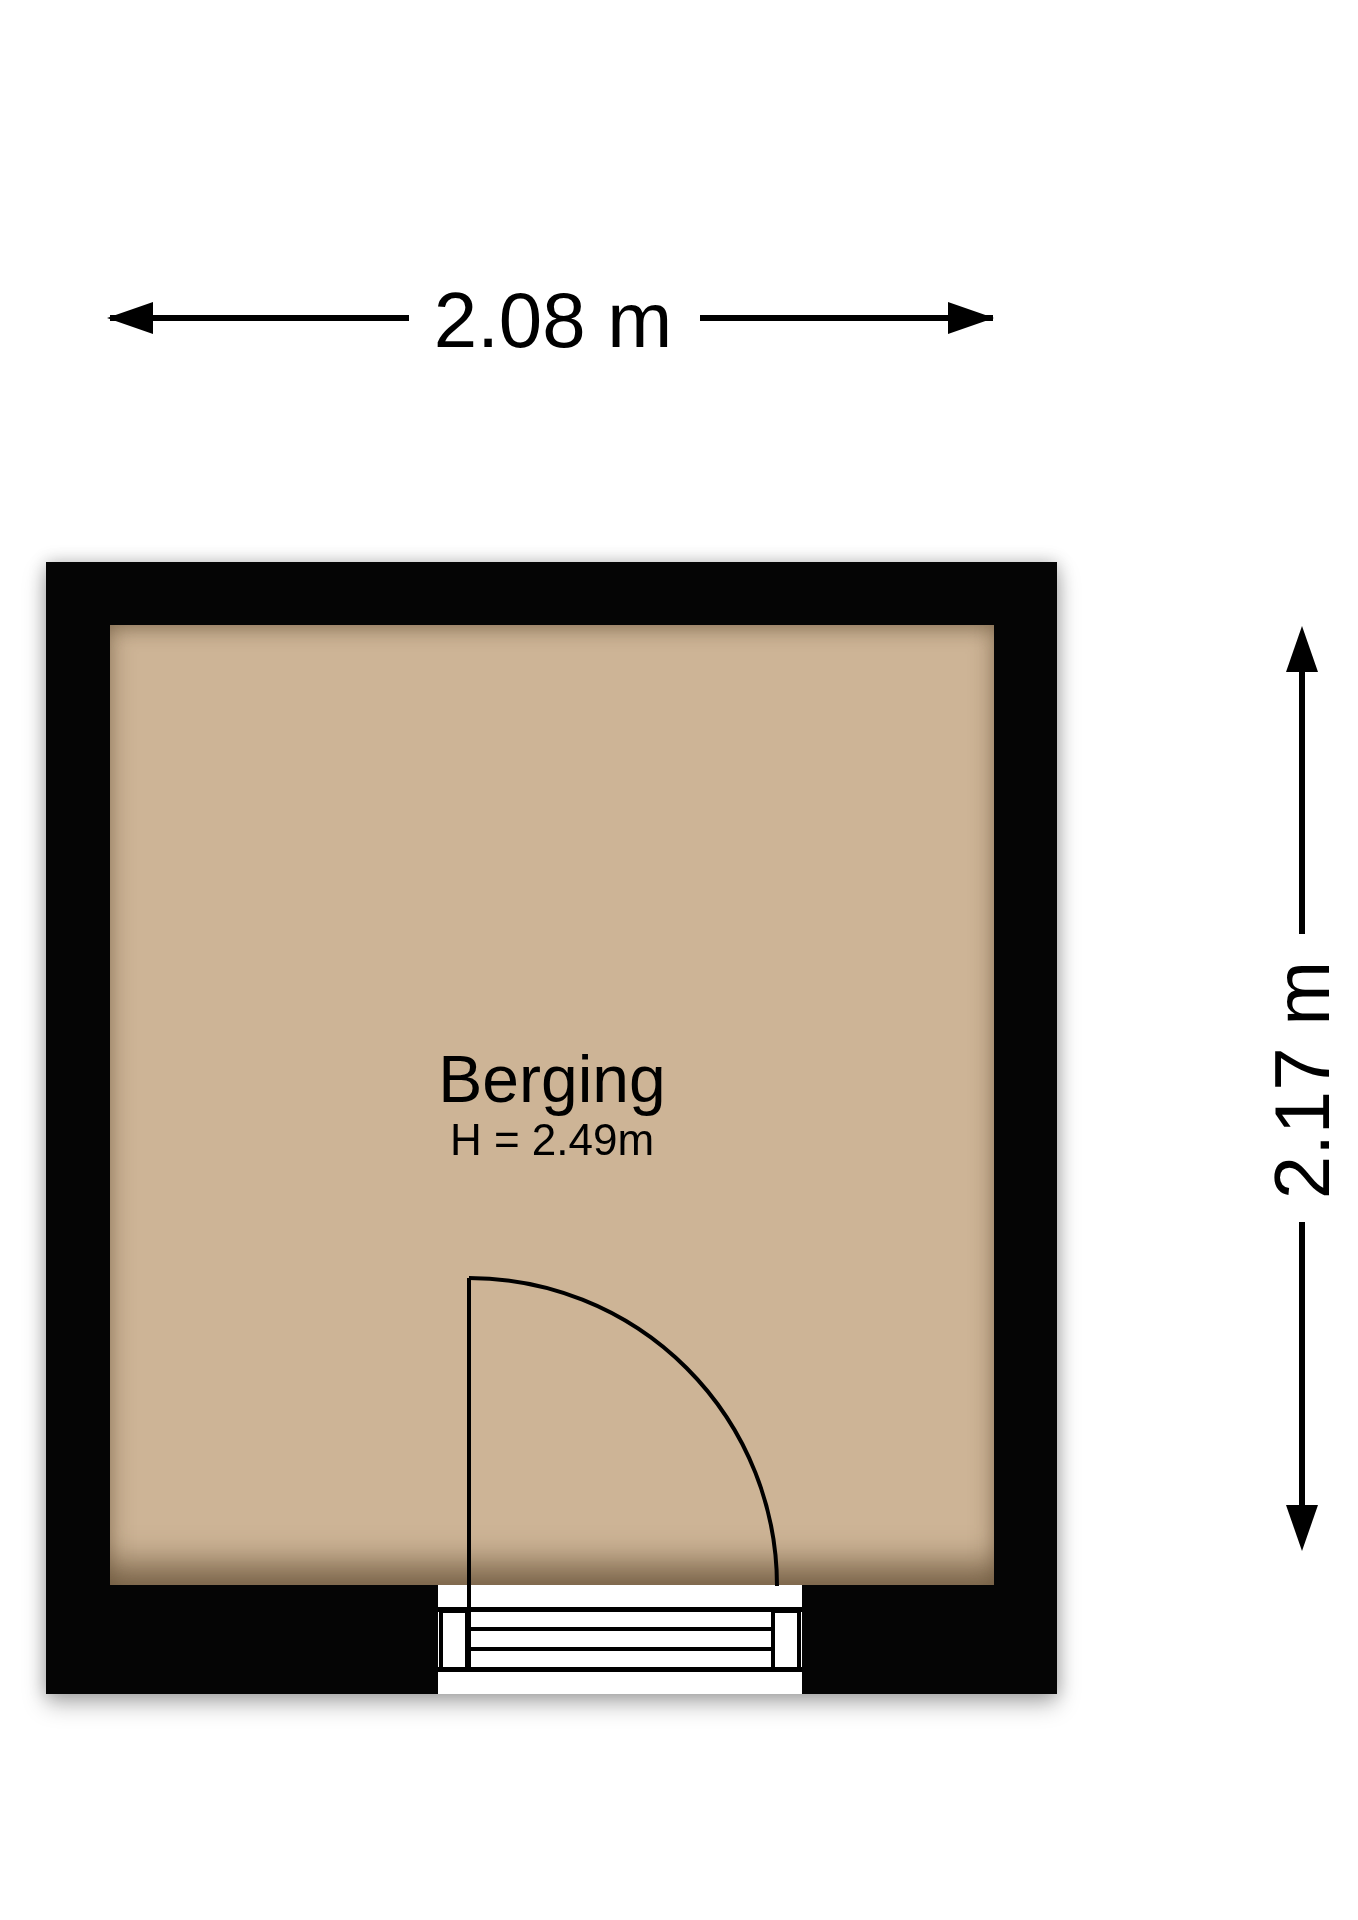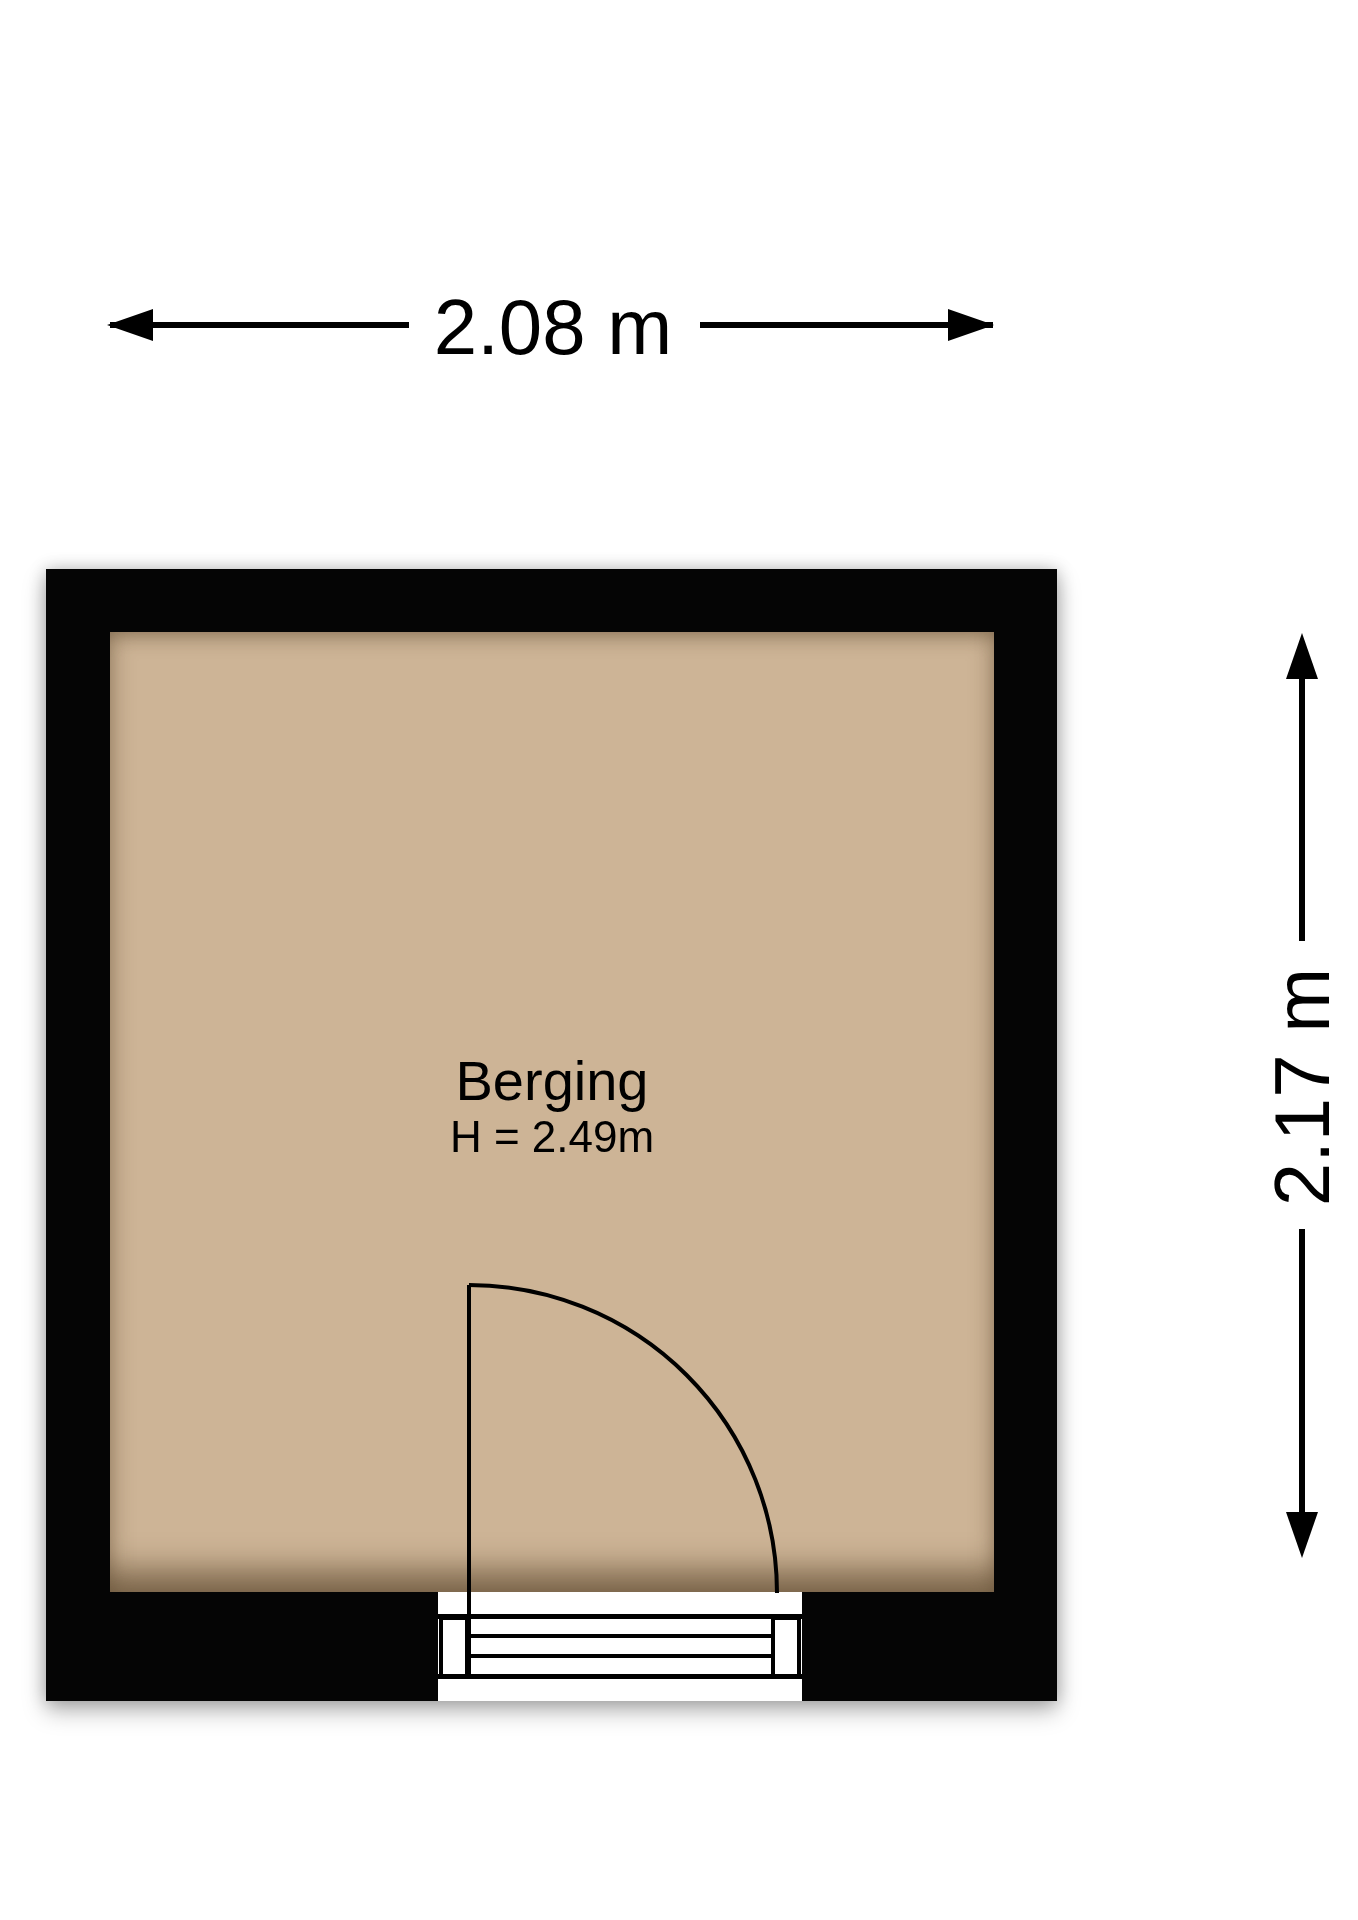--- a/index.html
+++ b/index.html
@@ -2,21 +2,20 @@
 <html style="--ink: #000000; --wall: #050505; --floor: #cdb496; --bg: #ffffff;"><head>
 <meta charset="utf-8">
 <style>
   html,body{margin:0;padding:0;background:#ffffff;}
   .canvas{
     position:relative;
     width:1358px;height:1788px;
     background:var(--bg,#ffffff);
     font-family:"Liberation Sans", sans-serif;
     overflow:hidden;
-    margin-top:7px;
   }
   
   .dim-seg{position:absolute;background:var(--ink,#000);}
   .dim-seg.h{height:6px;}
   .dim-seg.v{width:6px;}
   .arrowhead{position:absolute;width:0;height:0;}
   .arrowhead.left{border-top:16px solid transparent;border-bottom:16px solid transparent;border-right:46px solid var(--ink,#000);}
   .arrowhead.right{border-top:16px solid transparent;border-bottom:16px solid transparent;border-left:46px solid var(--ink,#000);}
   .arrowhead.up{border-left:16px solid transparent;border-right:16px solid transparent;border-bottom:46px solid var(--ink,#000);}
   .arrowhead.down{border-left:16px solid transparent;border-right:16px solid transparent;border-top:46px solid var(--ink,#000);}
@@ -48,21 +47,21 @@
     position:absolute;width:30px;height:62px;top:24px;
     background:#ffffff;border:4px solid var(--ink,#000);
     box-sizing:border-box;
   }
   .door-svg{position:absolute;left:0;top:0;pointer-events:none;}
   
   .room-label-block{
     position:absolute;left:152px;top:1046px;width:800px;
     text-align:center;color:var(--ink,#000);
   }
-  .room-name{font-size:56px;line-height:1;margin:0;}
+  .room-name{font-size:66px;line-height:1;margin:0;}
   .room-height{font-size:44px;line-height:1;margin:6px 0 0 0;}
 </style>
 </head>
 <body>
 
 <div class="canvas">
 
   <div>
     <div class="dim-seg h" style="left:110px;top:315px;width:299px;"></div>
     <div class="dim-seg h" style="left:700px;top:315px;width:293px;"></div>

